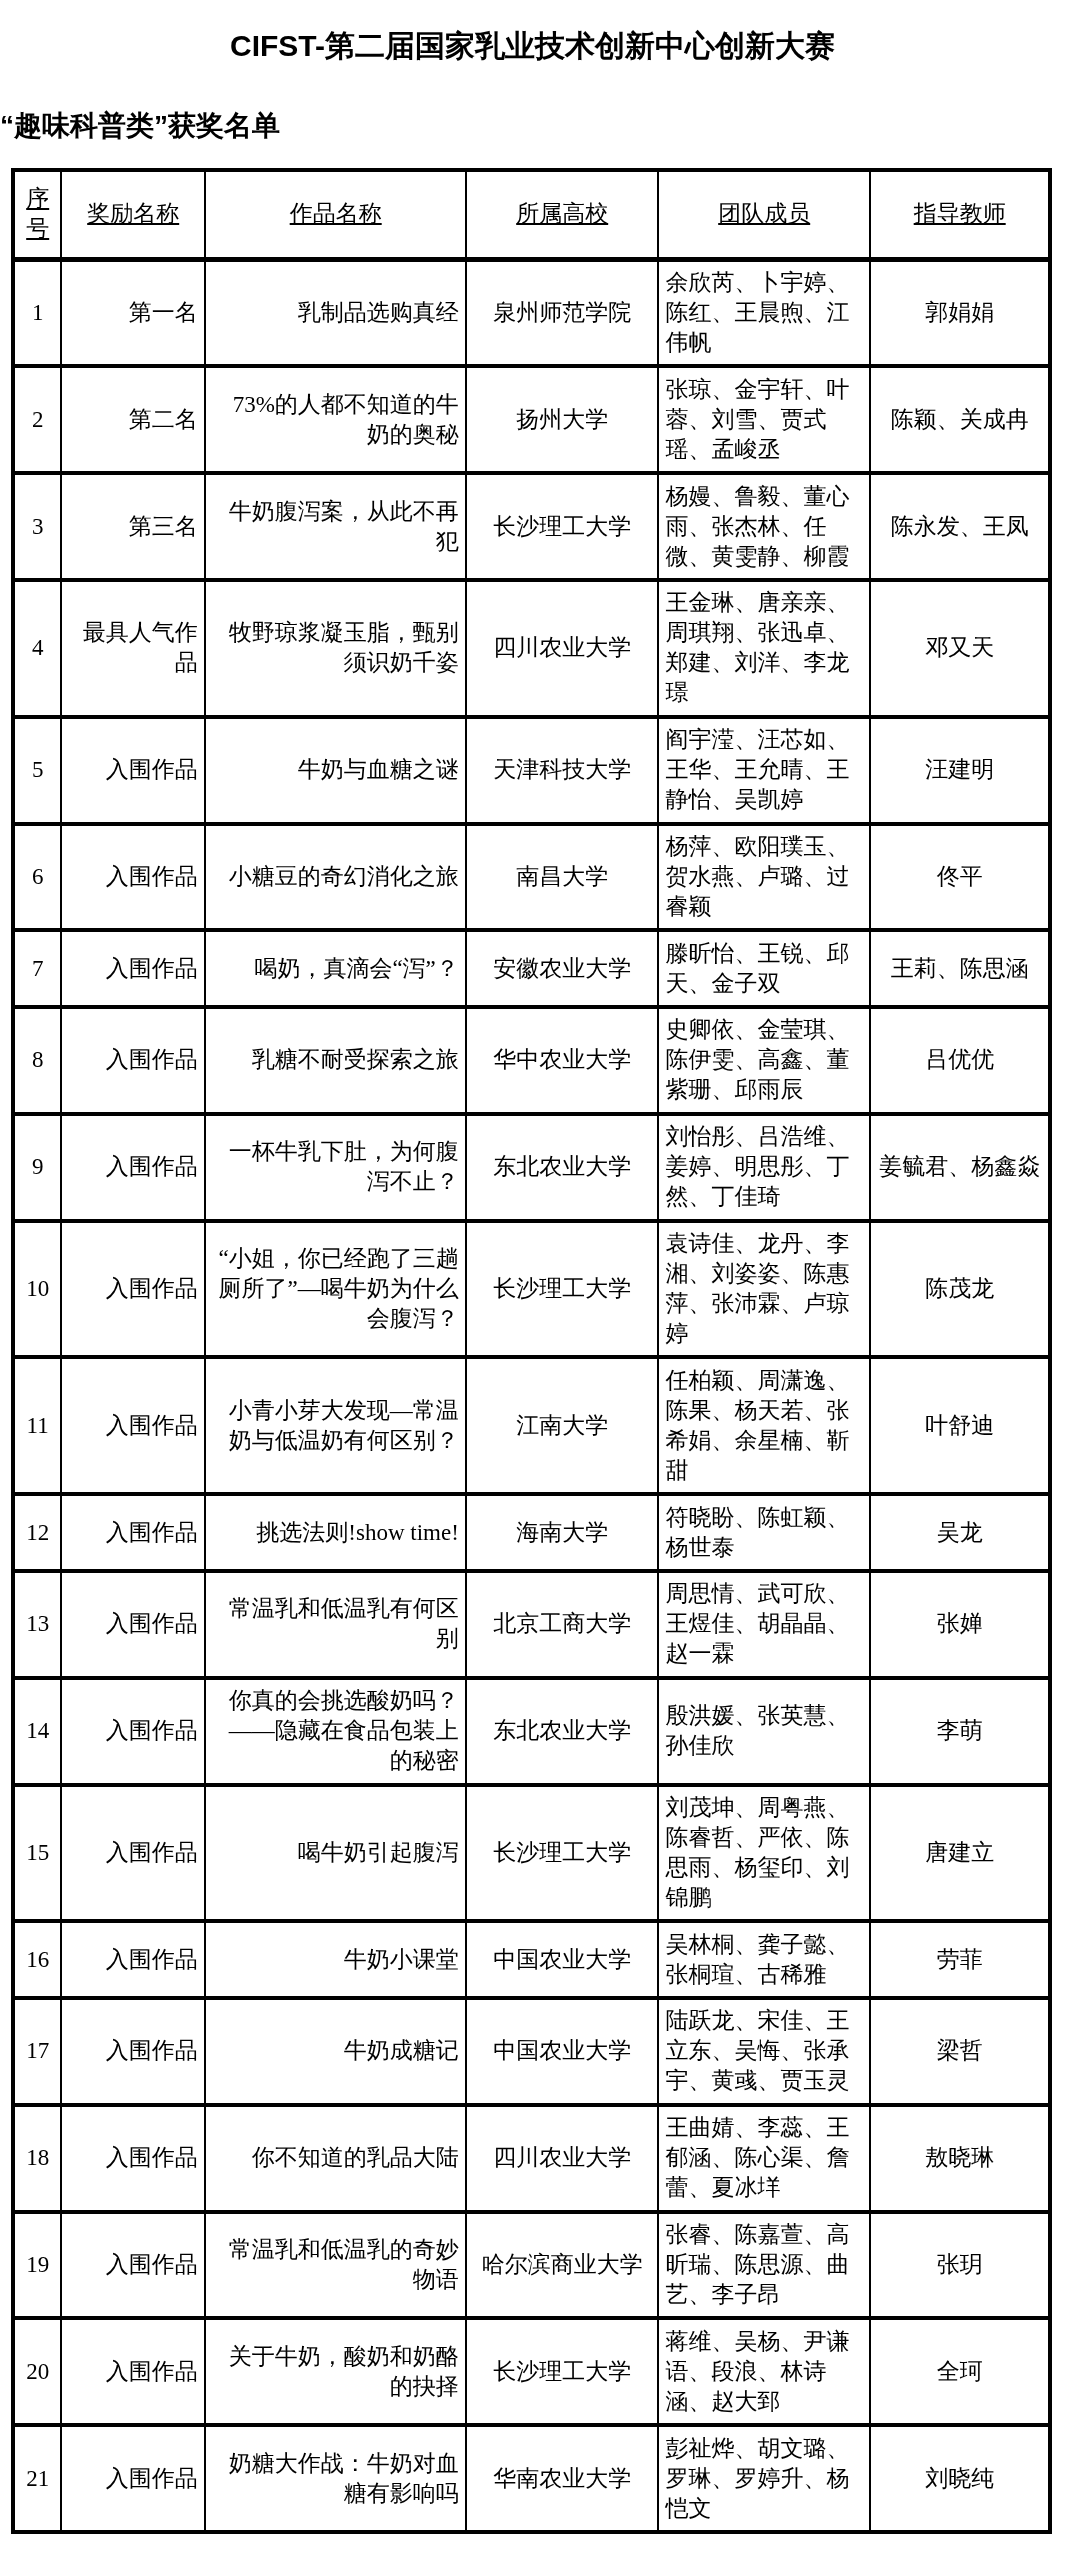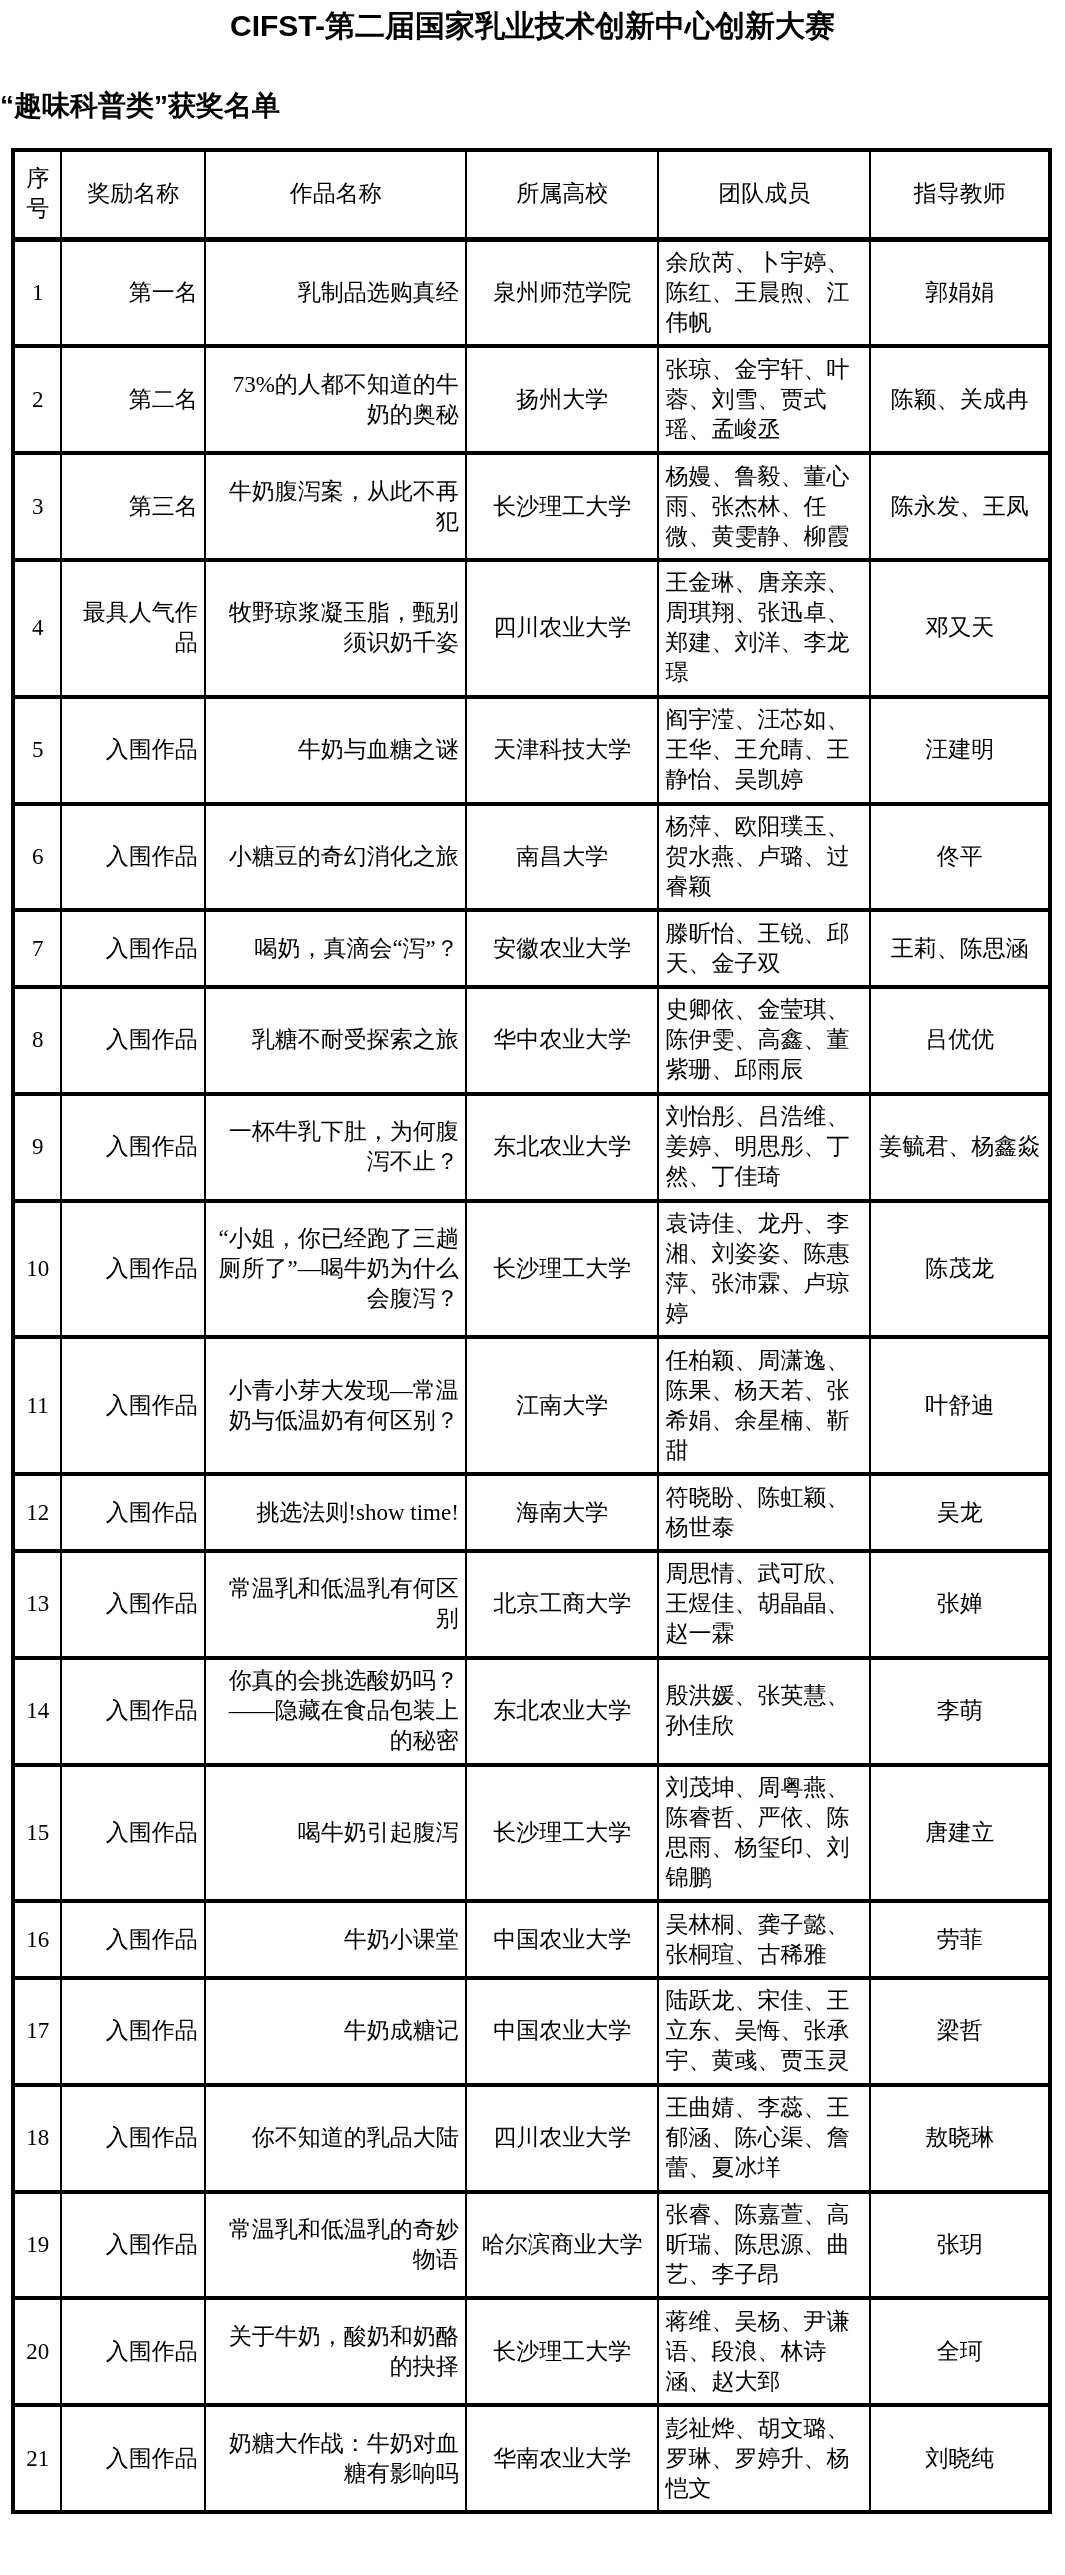--- a/index.html
+++ b/index.html
@@ -7,21 +7,21 @@
     padding: 0;
     background: #ffffff;
   }
   .page {
     width: 1065px;
     min-height: 2576px;
     background: #ffffff;
     color: #000000;
     font-family: "Liberation Serif", "DejaVu Serif", serif;
     box-sizing: border-box;
-    padding-top: 8px;
+    padding-top: 28px;
   }
   .page-title {
     text-align: center;
     font-family: "Liberation Sans", "DejaVu Sans", sans-serif;
     font-weight: bold;
     font-size: 30px;
     line-height: 1.2;
     margin: 0;
   }
   .page-subtitle {
@@ -44,20 +44,21 @@
     box-sizing: border-box;
     font-size: 23px;
     line-height: 30px;
     vertical-align: middle;
     padding: 6.4px 6.4px;
     word-break: break-all;
     overflow-wrap: anywhere;
   }
   table.results thead tr {
     border-bottom: 5.3px solid #000;
+    text-decoration: underline;
   }
   table.results tbody tr {
     border-bottom: 4.8px solid #000;
   }
   table.results th {
     font-weight: normal;
     text-align: center;
     height: 89px;
     padding: 10.6px 5.3px;
   }

